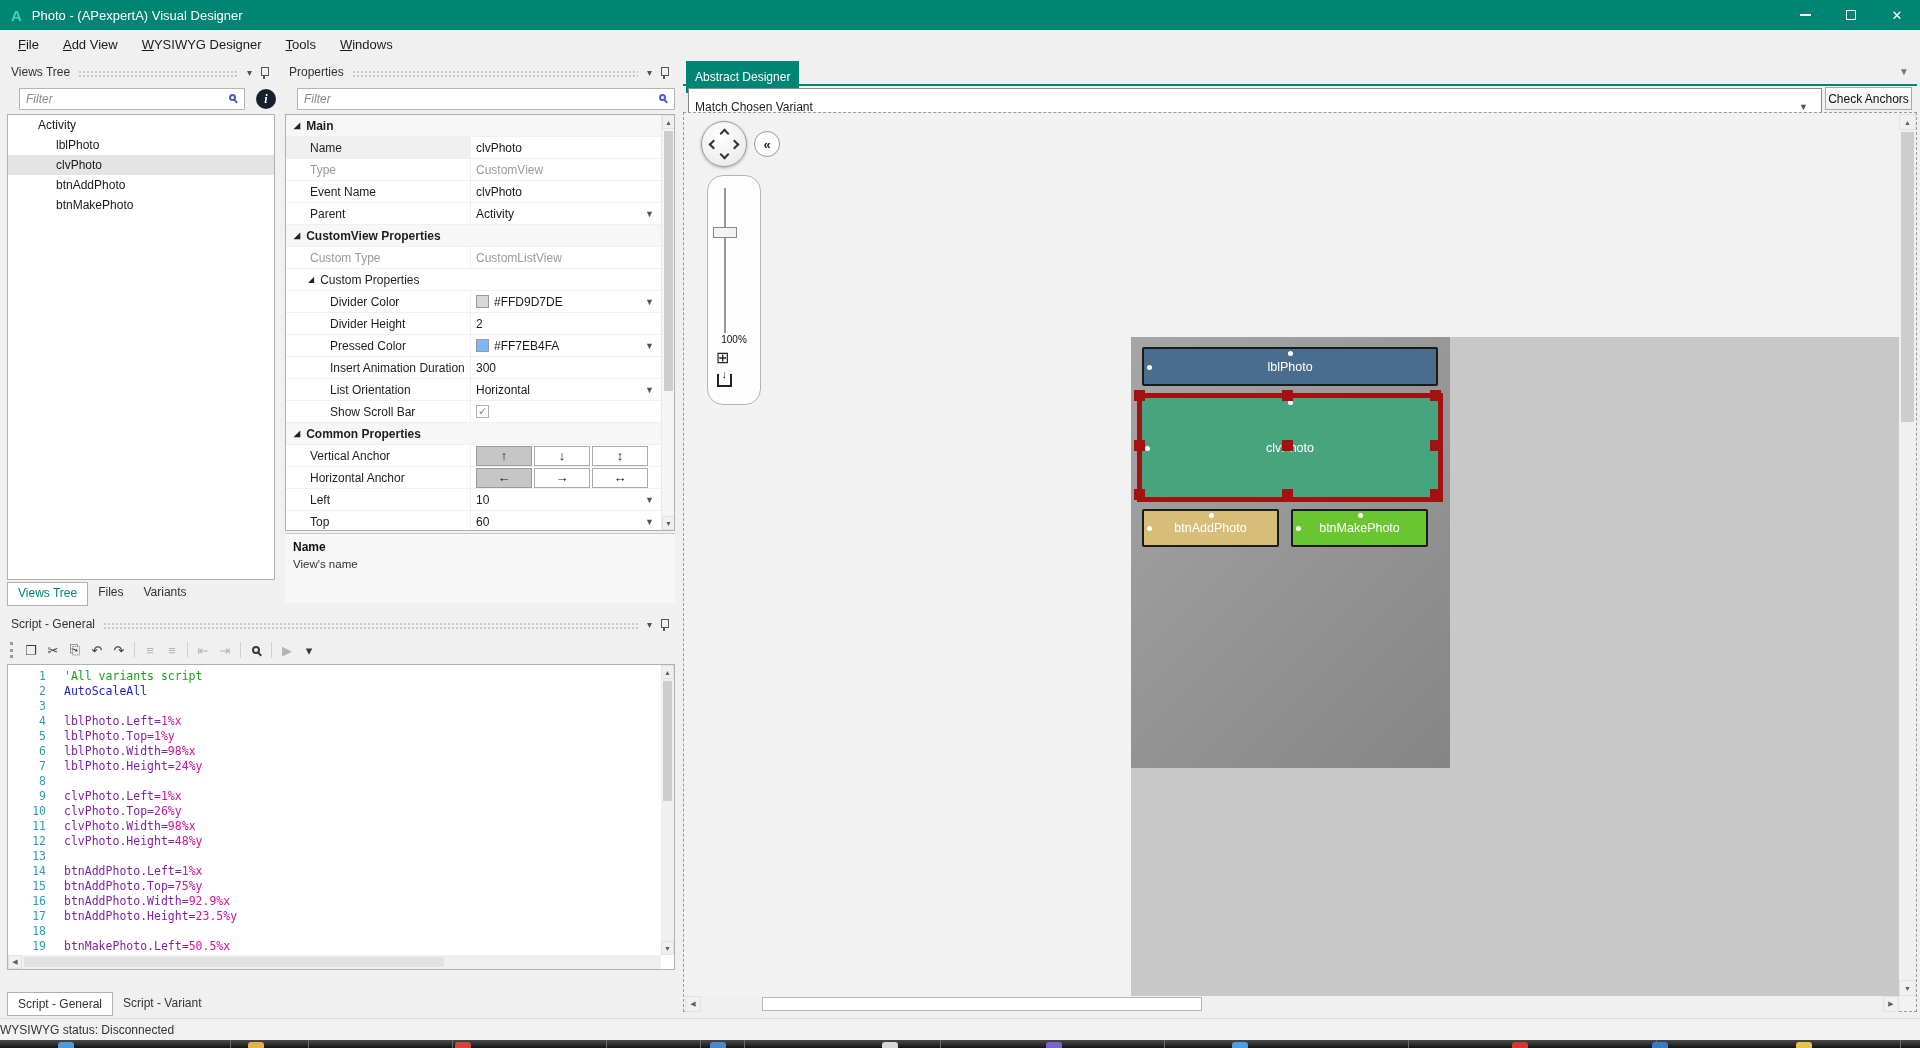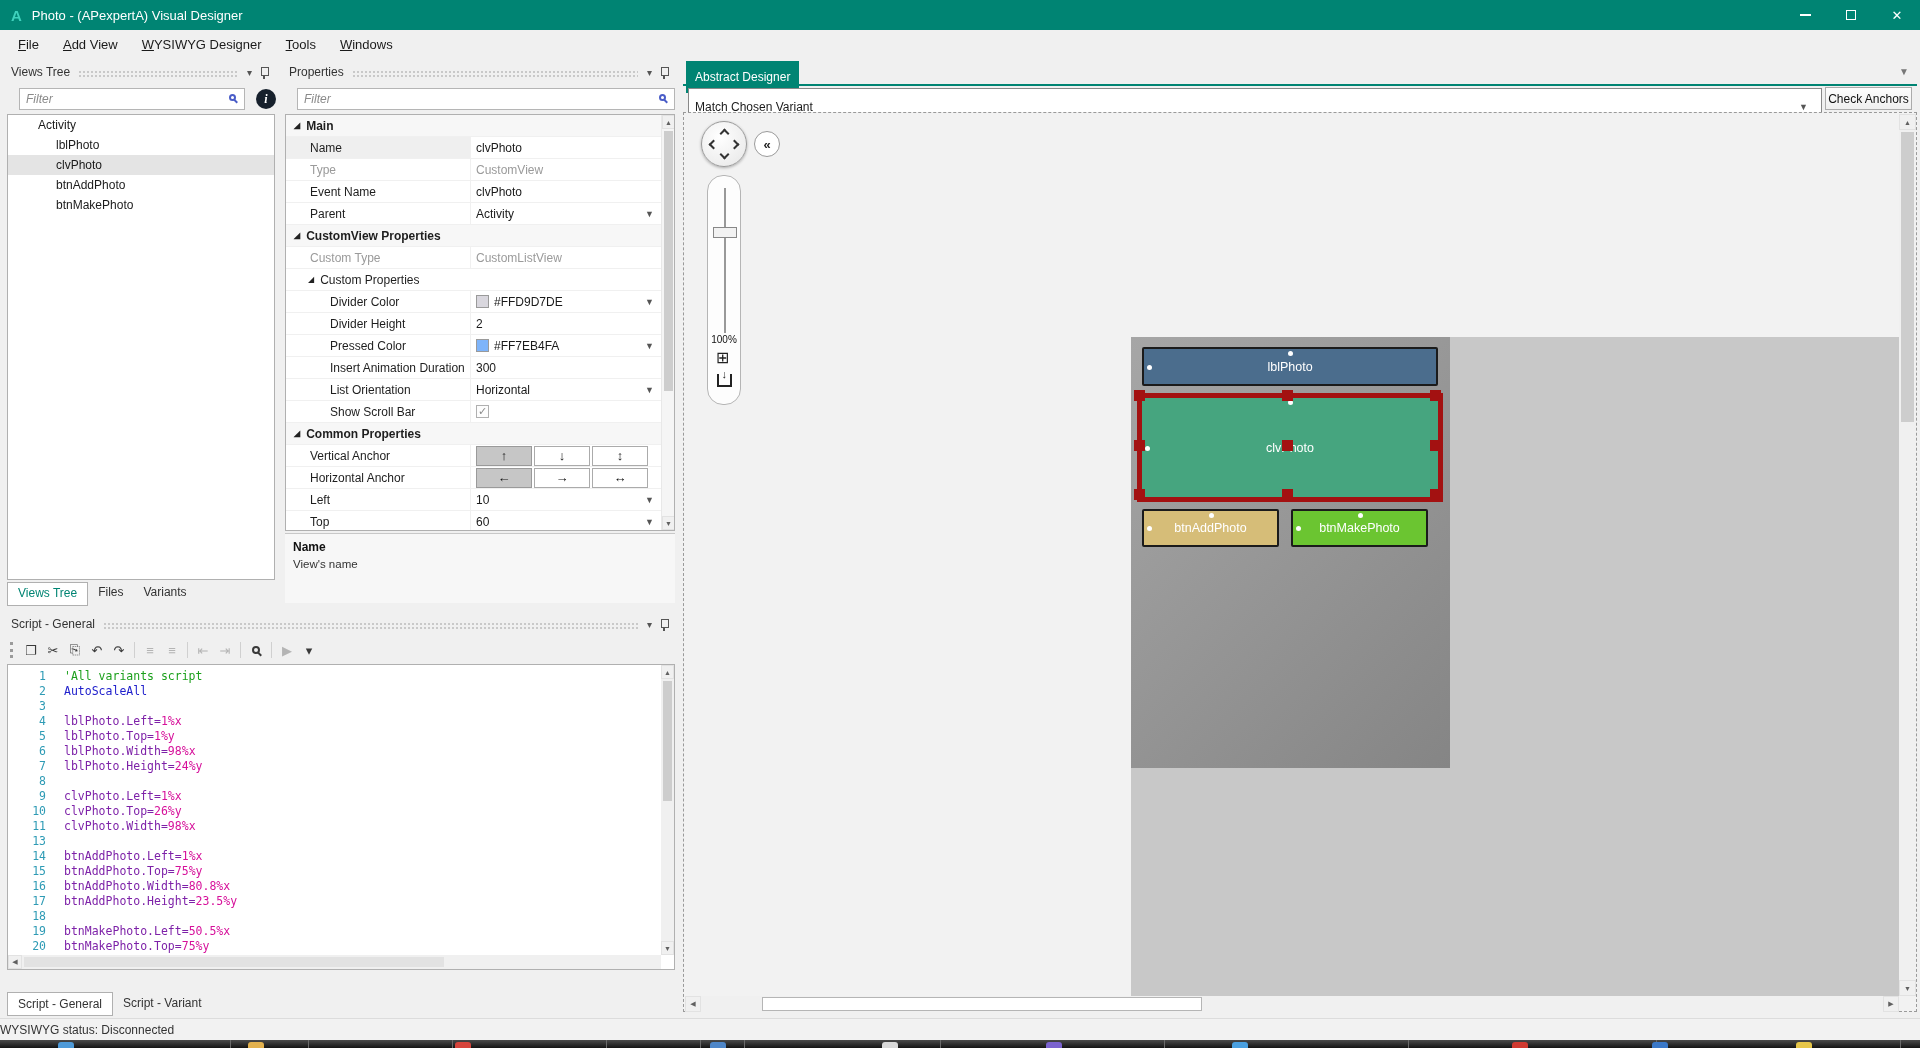--- a/index.html
+++ b/index.html
@@ -132,21 +132,21 @@
   
   #dpad { position:absolute; left:17px; top:8px; width:46px; height:46px; border-radius:50%;
     background:radial-gradient(circle at 40% 35%, #ffffff, #e6e6e6); border:1px solid #9a9a9a; box-shadow:0 1px 3px rgba(0,0,0,.3); }
   .chev { position:absolute; width:7px; height:7px; border-left:2px solid #333; border-top:2px solid #333; }
   .chev.up { left:19px; top:8px; transform:rotate(45deg); }
   .chev.down { left:19px; bottom:8px; transform:rotate(225deg); }
   .chev.left { left:8px; top:19px; transform:rotate(-45deg); }
   .chev.right { right:8px; top:19px; transform:rotate(135deg); }
   #collapse-btn { position:absolute; left:70px; top:18px; width:26px; height:26px; border-radius:50%; background:#fff;
     border:1px solid #9a9a9a; display:flex; align-items:center; justify-content:center; font-size:13px; font-weight:bold; color:#222; }
-  #zoom-pill { position:absolute; left:23px; top:62px; width:34px; height:230px; background:#fdfdfd; border:1px solid #b5b5b5; border-radius:16px; }
+  #zoom-pill { position:absolute; left:23px; top:62px; width:54px; height:230px; background:#fdfdfd; border:1px solid #b5b5b5; border-radius:16px; }
   #zoom-track { position:absolute; left:16px; top:12px; width:2px; height:145px; background:#999; }
   #zoom-handle { position:absolute; left:5px; top:51px; width:24px; height:11px; background:#f2f2f2; border:1px solid #888; }
   #zoom-label { position:absolute; left:0; top:158px; width:100%; text-align:center; font-size:10px; color:#111; }
   #fit-icon { position:absolute; left:8px; top:172px; font-size:16px; color:#222; }
   #load-icon { position:absolute; left:9px; top:198px; width:15px; height:13px; border-left:2px solid #222; border-right:2px solid #222; border-bottom:2px solid #222; }
   #load-icon::before { content:"↓"; position:absolute; left:2.5px; top:-6px; font-size:11px; color:#222; }
   
   #cv-vscroll { left:1215px; top:1px; width:17px; height:882px; }
   #cv-hscroll { left:1px; top:883px; width:1214px; height:16px; }
 
@@ -420,34 +420,38 @@
           </div>
           <div class="cl">
             <span class="ln">10</span>
             <span class="ct"><span class="c-id">clvPhoto.Top=</span><span class="c-num">26%y</span></span>
           </div>
           <div class="cl">
             <span class="ln">11</span>
             <span class="ct"><span class="c-id">clvPhoto.Width=</span><span class="c-num">98%x</span></span>
           </div>
           <div class="cl">
+            <span class="ln">12</span>
+            <span class="ct"><span class="c-id">clvPhoto.Height=</span><span class="c-num">48%y</span></span>
+          </div>
+          <div class="cl">
             <span class="ln">13</span>
             <span class="ct"></span>
           </div>
           <div class="cl">
             <span class="ln">14</span>
             <span class="ct"><span class="c-id">btnAddPhoto.Left=</span><span class="c-num">1%x</span></span>
           </div>
           <div class="cl">
             <span class="ln">15</span>
             <span class="ct"><span class="c-id">btnAddPhoto.Top=</span><span class="c-num">75%y</span></span>
           </div>
           <div class="cl">
             <span class="ln">16</span>
-            <span class="ct"><span class="c-id">btnAddPhoto.Width=</span><span class="c-num">80.8%x</span></span>
+            <span class="ct"><span class="c-id">btnAddPhoto.Width=</span><span class="c-num">92.9%x</span></span>
           </div>
           <div class="cl">
             <span class="ln">17</span>
             <span class="ct"><span class="c-id">btnAddPhoto.Height=</span><span class="c-num">23.5%y</span></span>
           </div>
           <div class="cl">
             <span class="ln">18</span>
             <span class="ct"></span>
           </div>
           <div class="cl">

